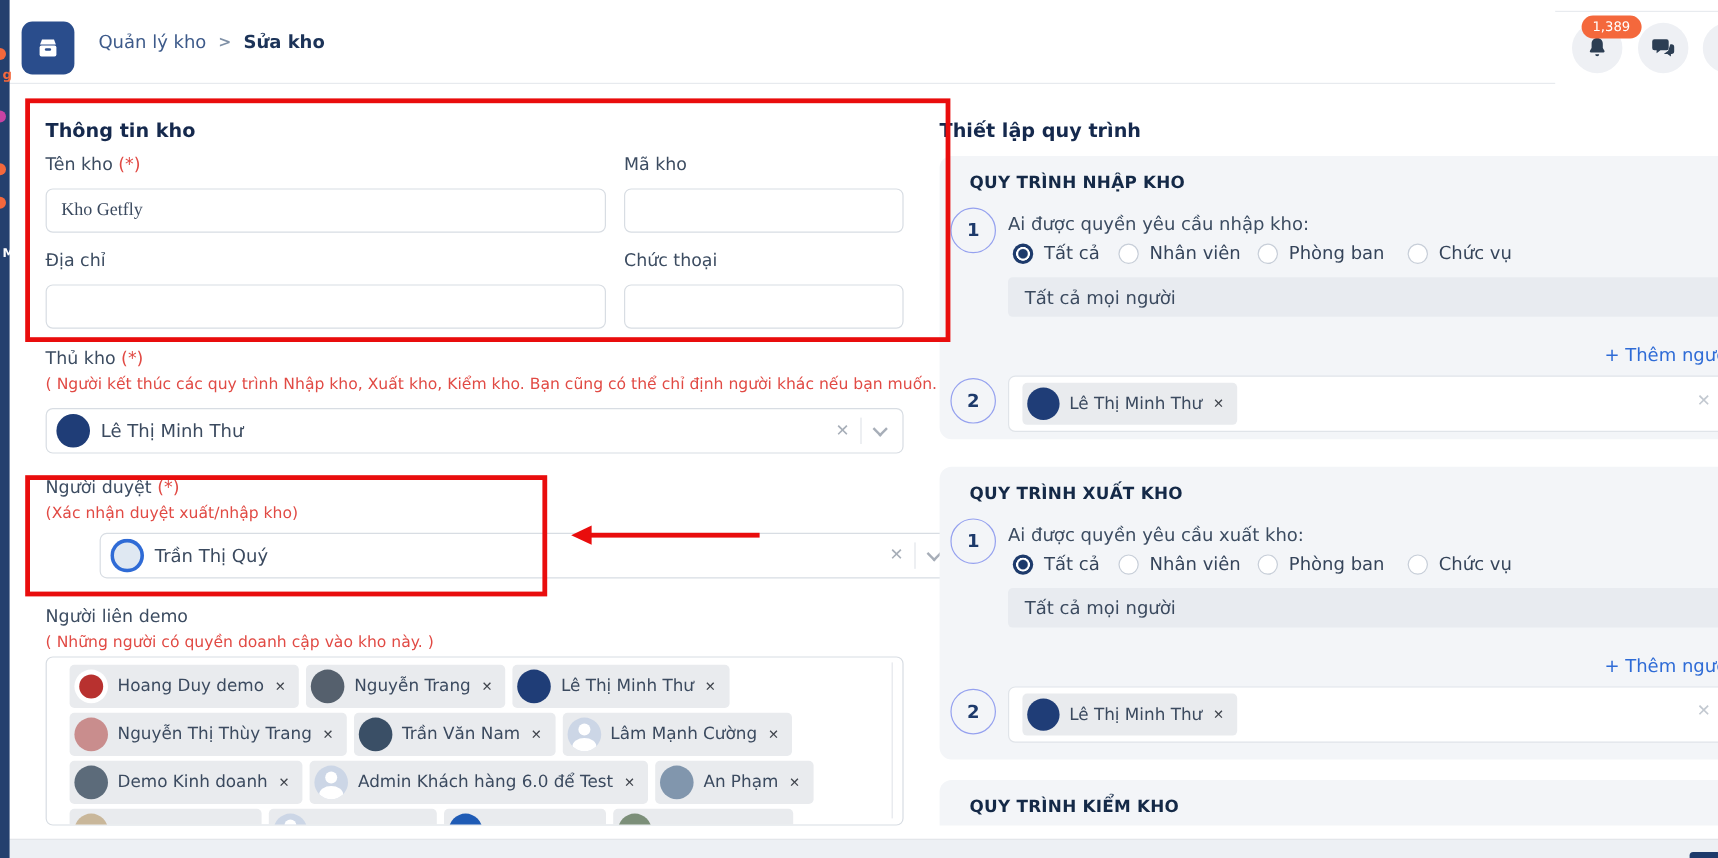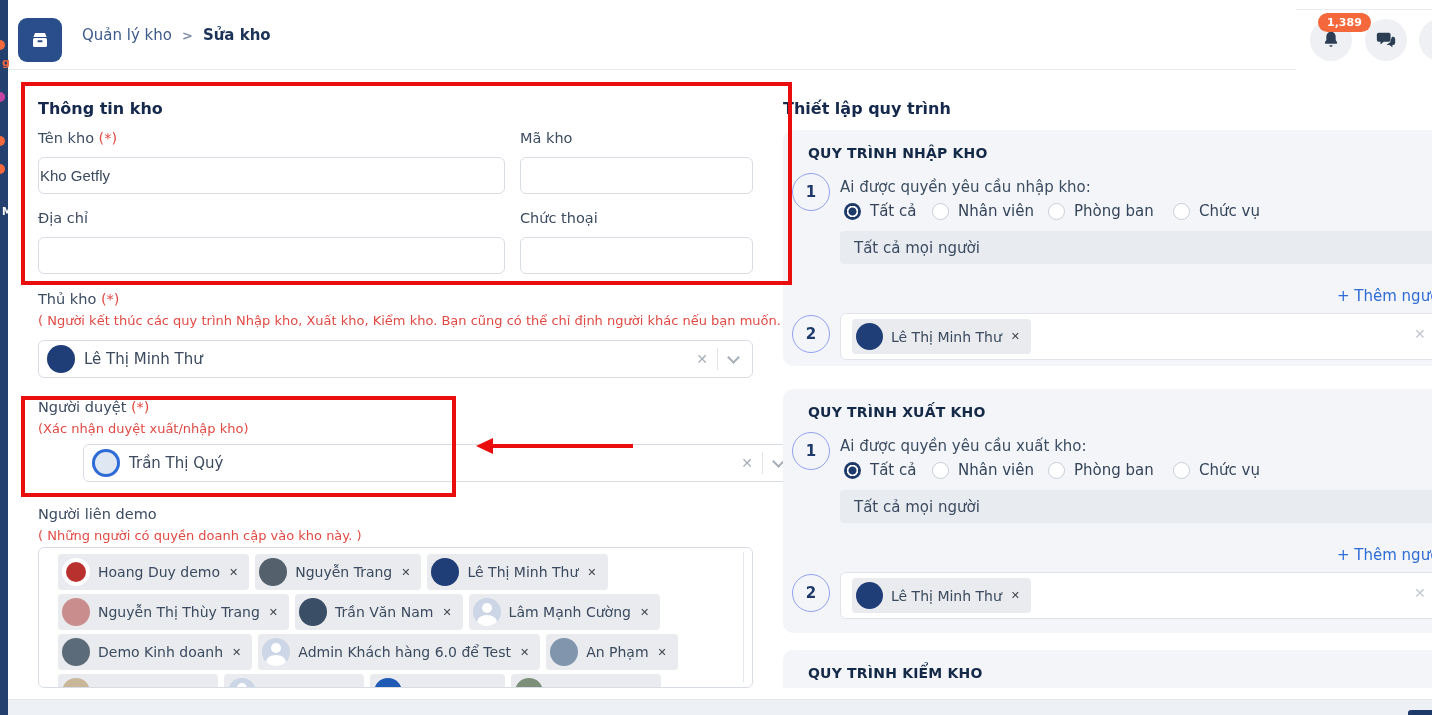--- a/index.html
+++ b/index.html
@@ -19,28 +19,28 @@
   .header { position:absolute; left:8px; top:0; width:1288px; height:70px; background:#fff; border-bottom:1px solid #e7eaee; z-index:4; }
   .appicon { position:absolute; left:10px; top:18px; width:44px; height:44px; border-radius:9px; background:#2a4d8c; display:flex; align-items:center; justify-content:center; cursor:pointer; }
   .crumbs { position:absolute; left:74px; top:0; height:70px; display:flex; align-items:center; gap:10px; font-size:15px; }
   .crumb1 { color:#3d5a8a; }
   .crumbsep { color:#7f90a6; font-weight:bold; font-size:13px; }
   .crumb2 { color:#1c3358; font-weight:bold; }
   .circbtn { position:absolute; width:42px; height:42px; border-radius:50%; background:#eef0f4; top:19px; display:flex; align-items:center; justify-content:center; cursor:pointer; }
   .bellwrap { left:1302px; }
   .chatwrap { left:1357px; }
   .cutwrap  { left:1411px; }
-  .badge { position:absolute; left:1310px; top:13px; background:#f4683c; color:#fff; font-size:11px; font-weight:bold; padding:3px 9px; border-radius:10px; z-index:6;text-align:center; }
+  .badge { position:absolute; left:1310px; top:13px; background:#f4683c; color:#fff; font-size:11px; font-weight:normal; padding:3px 9px; border-radius:10px; z-index:6;text-align:center; }
 
   
   .sectitle { position:absolute; font-size:16px; font-weight:bold; color:#15294d; }
   .flabel { position:absolute; font-size:14.5px; color:#3c4c61; white-space:nowrap; }
   .req { color:#e14a44; }
   .note { position:absolute; font-size:13px; color:#e14a44; white-space:nowrap; }
-  .inp { position:absolute; height:37px; border:1px solid #d8dde3; border-radius:6px; background:#fff; font-family:Liberation Sans, sans-serif; font-size:15px; color:#3b4a5f; padding:0 1px; outline:none; }
+  .inp { position:absolute; height:37px; border:1px solid #d8dde3; border-radius:6px; background:#fff; font-family:Liberation Serif, serif; font-size:15px; color:#3b4a5f; padding:0 12px; outline:none; }
   .sel { position:absolute; left:38px; width:715px; height:38px; border:1px solid #d8dde3; border-radius:6px; background:#fff; display:flex; align-items:center; cursor:pointer; }
   .sel .avatar { margin-left:8px; }
   .sel .selname { margin-left:9px; font-size:15px; color:#3b4a5f; }
   .sel .selright { position:absolute; right:8px; display:flex; align-items:center; gap:9px; }
   .clearx { color:#a7aeb8; font-size:14px; cursor:pointer; }
   .seldiv { width:1px; height:22px; background:#e1e5ea; }
   .chev { width:9px; height:9px; border-right:2px solid #a7aeb8; border-bottom:2px solid #a7aeb8; transform:rotate(45deg); margin:0 6px 4px 2px; cursor:pointer; }
   .avatar { width:28px; height:28px; border-radius:50%; background:#8196ad; flex:0 0 auto; position:relative; overflow:hidden; }
   .avatar.ph { background:#ccd6e6; }
   .avatar.ph::before { content:""; position:absolute; left:9px; top:5px; width:10px; height:10px; border-radius:50%; background:#fff; }

